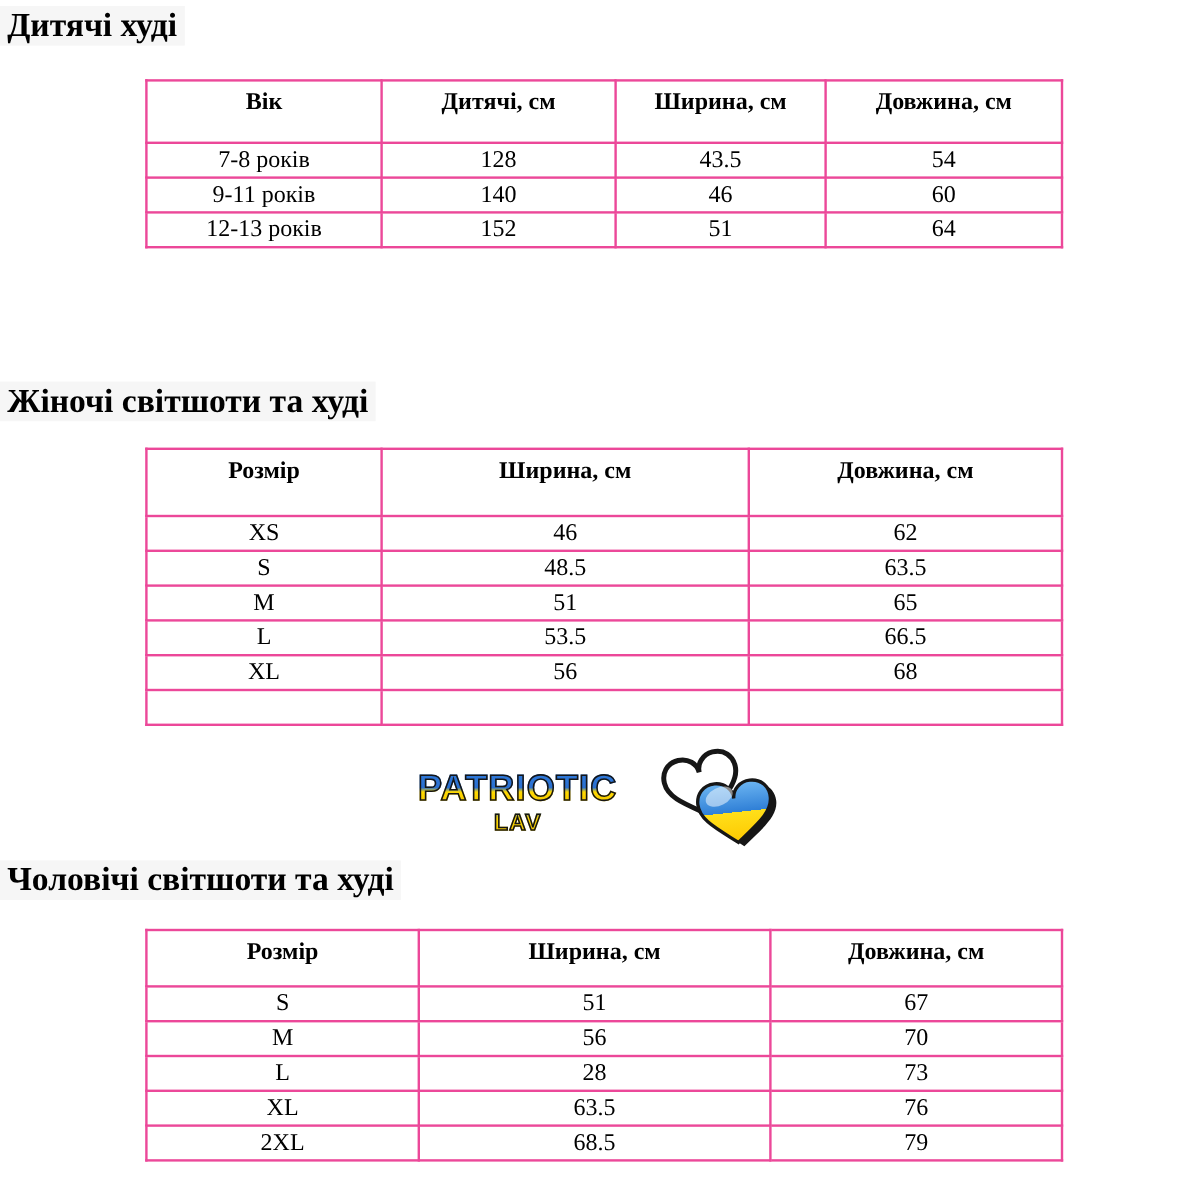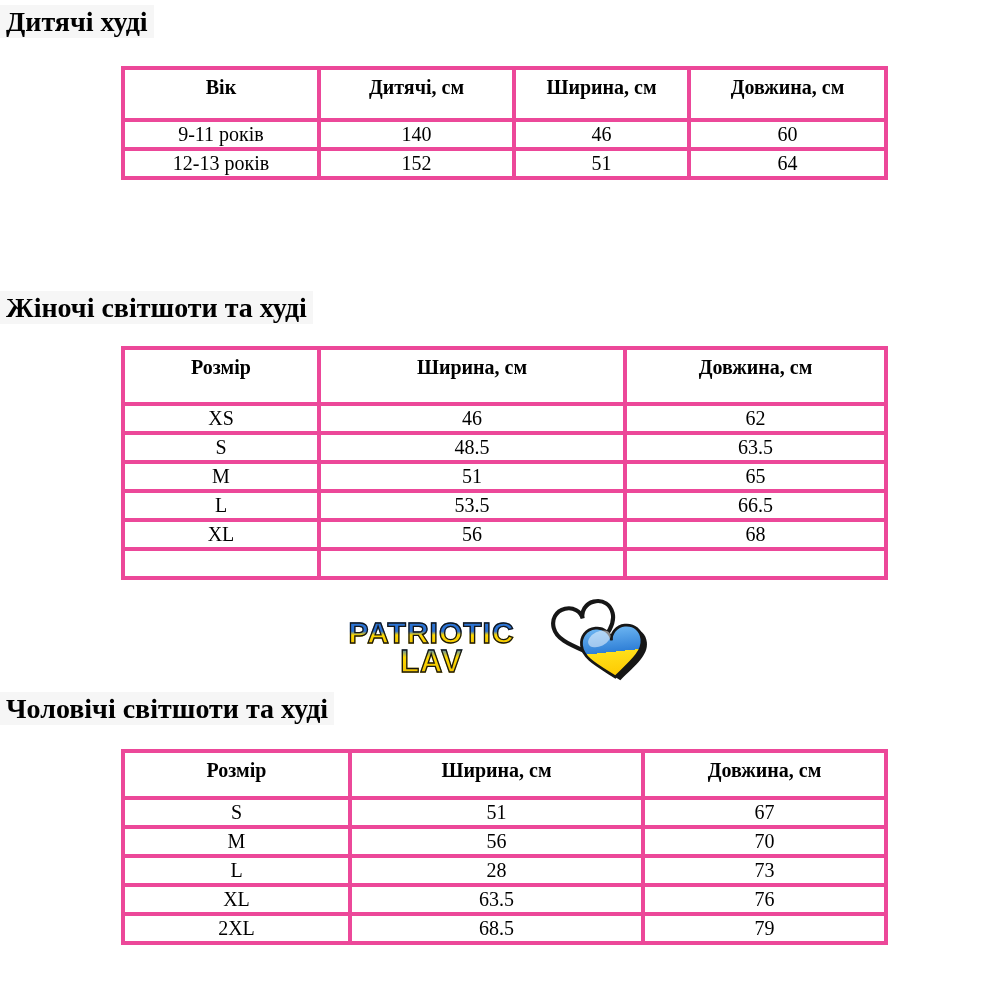--- a/index.html
+++ b/index.html
@@ -22,21 +22,21 @@
     background:#f6f6f6;
     padding:1px 6px;
   }
   table.size-table{
     border-collapse:collapse;
     table-layout:fixed;
     margin-left:121px;
     width:763px;
   }
   .size-table th,.size-table td{
-    border:4px solid #ec4899;
+    border:2px solid #ec4899;
     text-align:center;
     font-size:20px;
     padding:0;
     box-sizing:border-box;
     font-family:"Liberation Serif", serif;
     overflow:hidden;
     white-space:nowrap;
   }
   .size-table th{
     vertical-align:top;
@@ -82,21 +82,21 @@
     color:transparent;
     -webkit-background-clip:text;
     background-clip:text;
   }
   .logo-line.patriotic{
     font-size:30px;
     line-height:31px;
     background-image:linear-gradient(to bottom,#2f7bdb 0%,#2a6fd0 46%,#ffd900 58%,#eebf00 100%);
   }
   .logo-line.lav{
-    font-size:31px;
+    font-size:19px;
     line-height:27px;
     background-image:linear-gradient(to bottom,#2f7bdb 0%,#ffd900 34%,#eebf00 100%);
   }
 </style>
 </head>
 <body>
 
 <h2 id="title-1" class="section-title"><span class="hl">Дитячі худі</span></h2>
 
 <table id="table-1" class="size-table t1">
@@ -108,20 +108,26 @@
   </colgroup>
   <thead>
       <tr>
         <th>Вік</th>
         <th>Дитячі, см</th>
         <th>Ширина, см</th>
         <th>Довжина, см</th>
       </tr>
     </thead>
   <tbody>
+      <tr>
+        <td>7-8 років</td>
+        <td>128</td>
+        <td>43.5</td>
+        <td>54</td>
+      </tr>
       <tr>
         <td>9-11 років</td>
         <td>140</td>
         <td>46</td>
         <td>60</td>
       </tr>
       <tr>
         <td>12-13 років</td>
         <td>152</td>
         <td>51</td>

